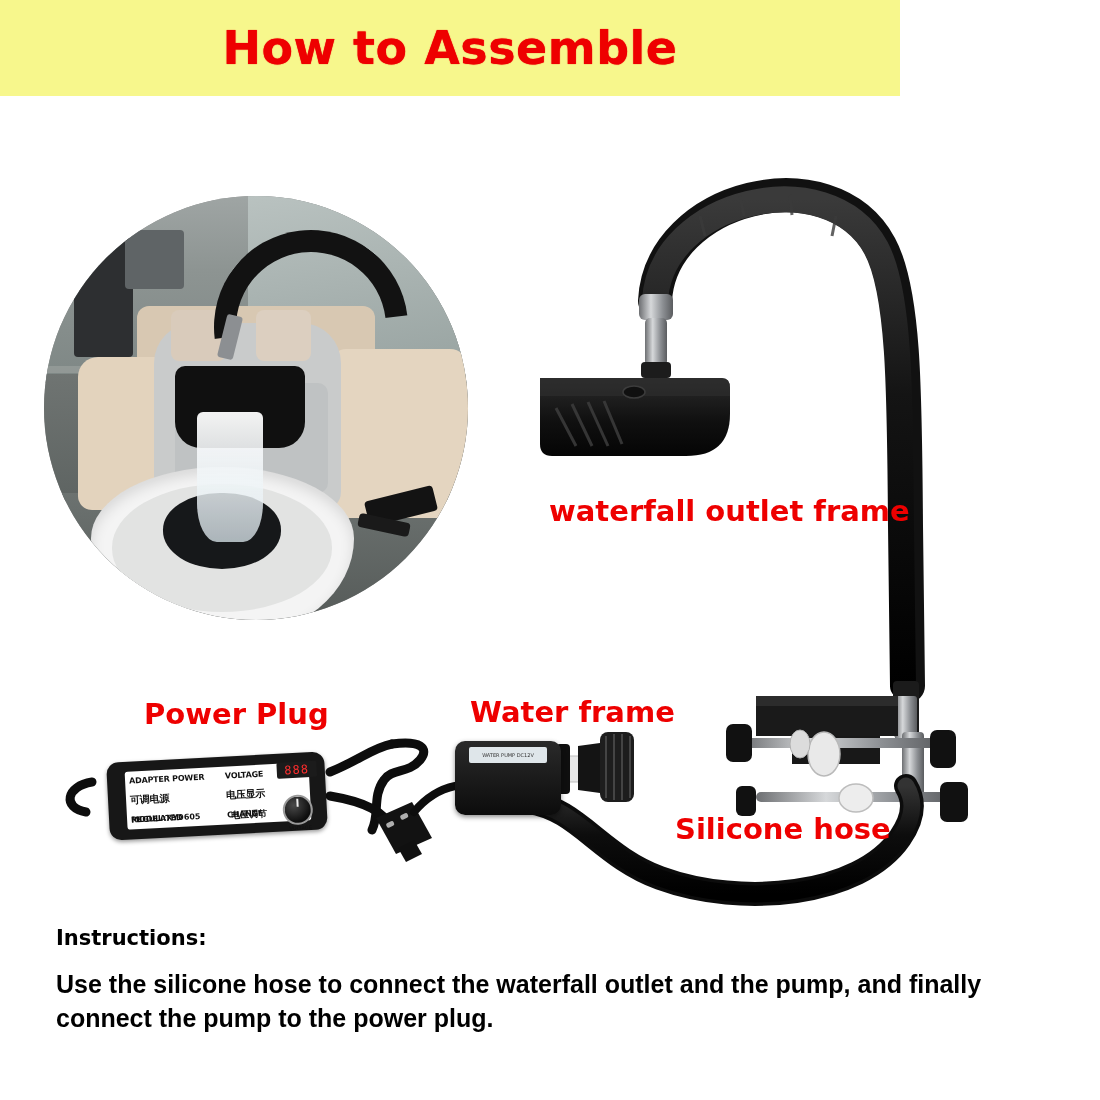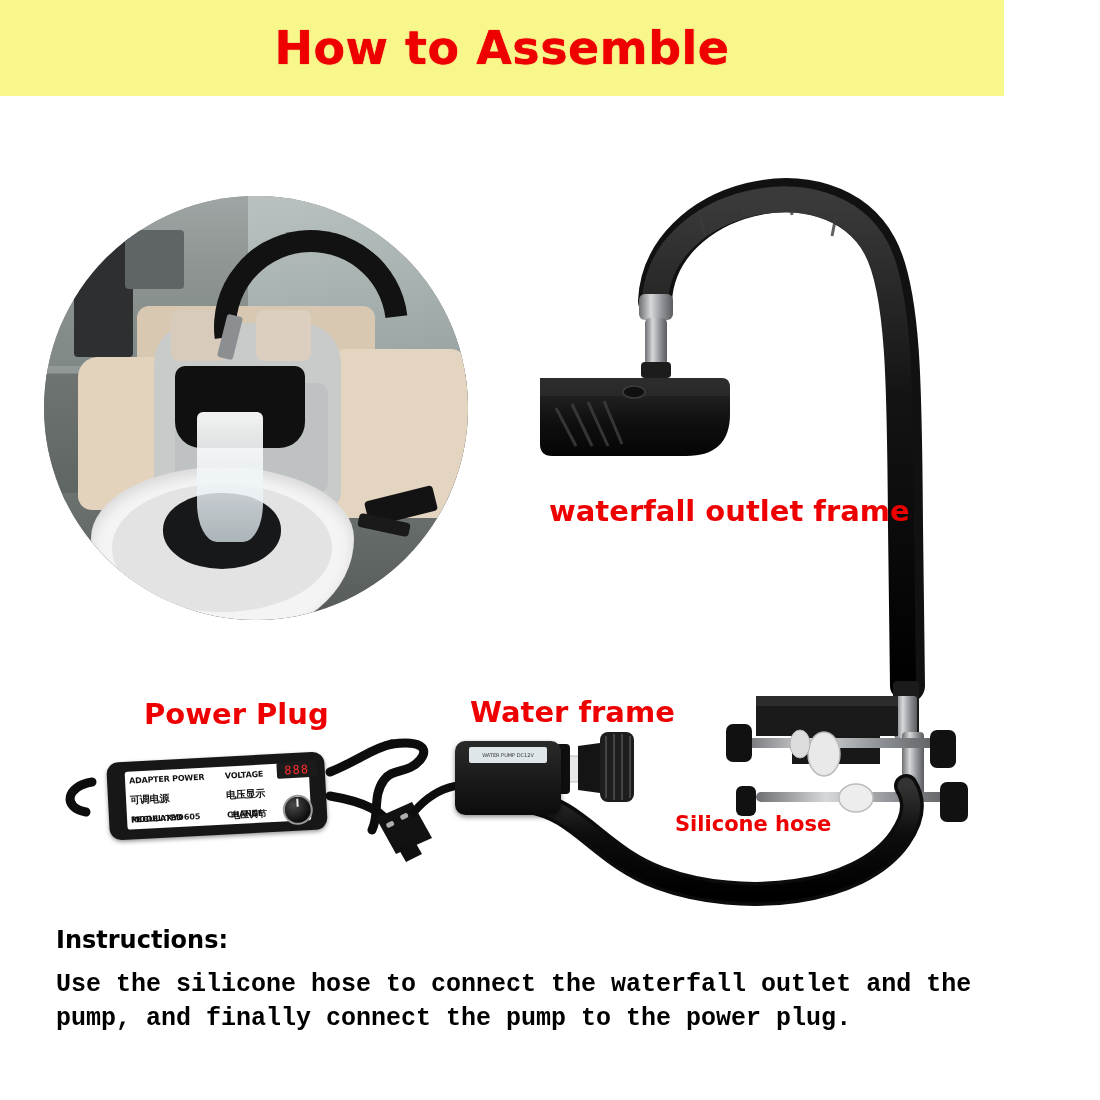--- a/index.html
+++ b/index.html
@@ -12,21 +12,21 @@
     height: 1100px;
     position: relative;
     font-family: "DejaVu Sans", sans-serif;
     overflow: hidden;
   }
 
   
   .header-band {
     position: absolute;
     left: 0; top: 0;
-    width: 1004px;
+    width: 900px;
     height: 96px;
     background: #f7f78c;
     display: flex;
     align-items: center;
     justify-content: center;
   }
   .header-title {
     color: #ee0000;
     font-size: 46px;
     font-weight: bold;
@@ -156,21 +156,21 @@
   .label {
     position: absolute;
     color: #ee0000;
     font-weight: bold;
     font-family: "DejaVu Sans", sans-serif;
     white-space: nowrap;
   }
   #lbl-waterfall { left: 549px; top: 447px; font-size: 29px; margin-top: 47px; }
   #lbl-power     { left: 144px; top: 697px; font-size: 29px; }
   #lbl-pump      { left: 470px; top: 695px; font-size: 29px; }
-  #lbl-hose      { left: 675px; top: 812px; font-size: 21px; }
+  #lbl-hose      { left: 675px; top: 812px; font-size: 29px; }
 
   
   #product-svg {
     position: absolute;
     left: 0; top: 96px;
     width: 1100px; height: 830px;
   }
 
   
   .adapter {
@@ -243,30 +243,30 @@
     position: absolute; left: 14px; top: 6px;
     width: 78px; height: 16px; background: #dfe6ea; border-radius: 2px;
     font-size: 5px; color: #333; text-align: center; line-height: 16px;
     font-family: "DejaVu Sans", sans-serif;
   }
 
   
   .instructions-title {
     position: absolute;
     left: 56px; top: 926px;
-    font-size: 24px; font-weight: bold; color: #000;
+    font-size: 21px; font-weight: bold; color: #000;
     font-family: "DejaVu Sans", sans-serif;
   }
   .instructions-body {
     position: absolute;
     left: 56px; top: 968px;
     width: 1000px;
     font-size: 25px; font-weight: bold; color: #000;
     line-height: 1.35;
-    font-family: Liberation Mono, monospace;
+    font-family: Liberation Sans, sans-serif;
   }
 </style>
 </head>
 <body>
 
 <div class="header-band">
   <div class="header-title">How to Assemble</div>
 </div>
 
 <div class="photo-circle">

